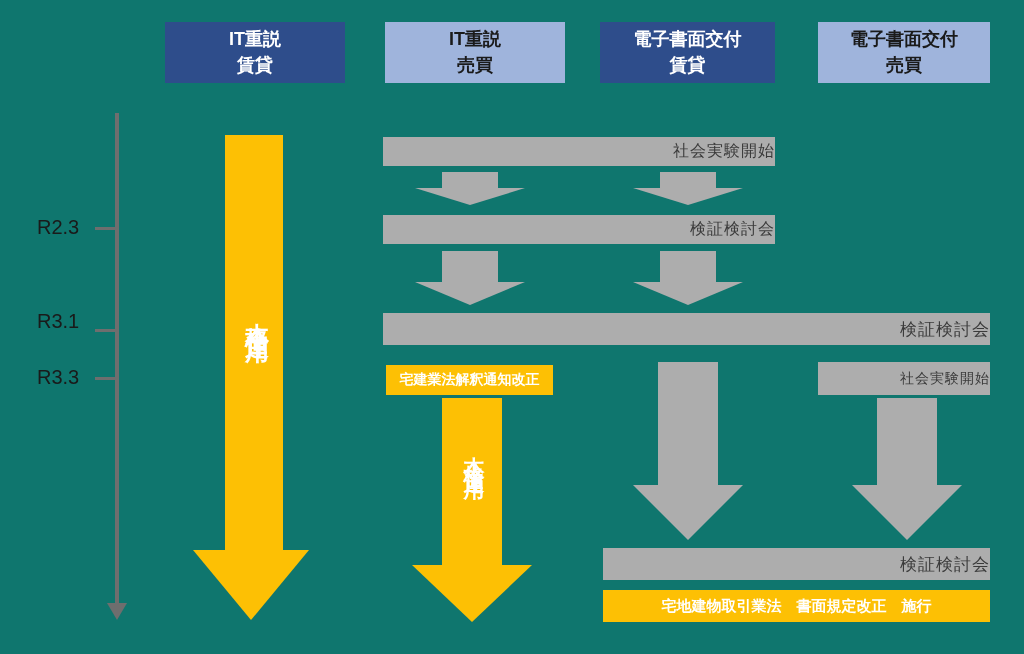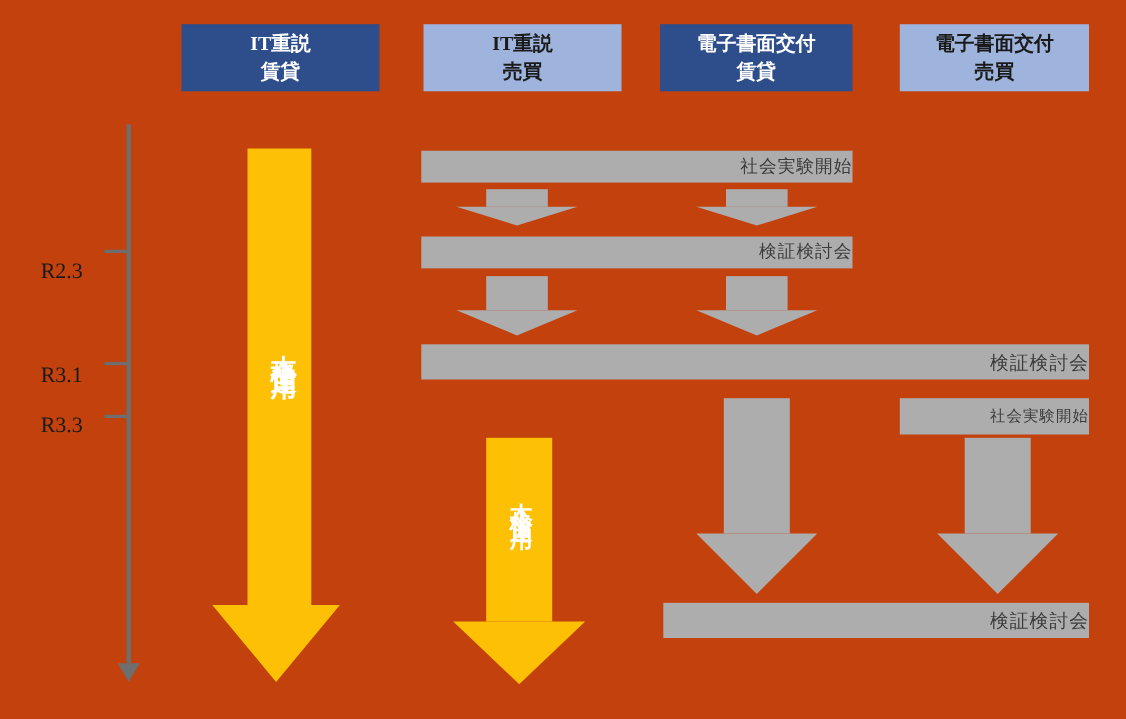--- a/index.html
+++ b/index.html
@@ -1,18 +1,18 @@
 <!DOCTYPE html>
 <html><head>
 <meta charset="utf-8">
 <style>
   html,body { margin:0; padding:0; background:#ffffff; }
   #canvas {
-    position:relative; width:1024px; height:654px; background:#c2410c;
-    font-family:Liberation Serif, serif; overflow:hidden;
+    position:relative; width:1024px; height:654px; background:#0f766e;
+    font-family:Liberation Sans, sans-serif; overflow:hidden;
   }
   
   .header-box {
     position:absolute; top:22px; height:61px;
     display:flex; flex-direction:column; align-items:center; justify-content:center;
     font-weight:bold; font-size:18px; line-height:1.4; text-align:center;
   }
   .header-dark  { background:#2E4D8B; color:#ffffff; }
   .header-light { background:#9FB4DC; color:#1a1a1a; }
   
@@ -32,21 +32,21 @@
   .yellow-fill { background:#FDC004; }
   
   .vtext {
     position:absolute; writing-mode:vertical-rl; text-orientation:upright;
     color:#ffffff; font-weight:bold; white-space:nowrap;
   }
   
   .tl-line { position:absolute; background:#6E6E6E; }
   .tl-tick { position:absolute; background:#6E6E6E; }
   .tl-label {
-    position:absolute; color:#1a1a1a; font-size:20px; width:56px; text-align:left;margin-top:20px;
+    position:absolute; color:#1a1a1a; font-size:20px; width:56px; text-align:left;
   }
 </style>
 </head>
 <body>
 
 <div id="canvas">
 
   <div class="header-box header-dark" style="left:165px; width:180px;">
     <span>IT重説</span>
     <span>賃貸</span>
@@ -67,21 +67,21 @@
   <div class="tl-line" style="left:115px; top:113px; width:4px; height:492px;"></div>
   <div class="tri" style="left:107px; top:603px; border-left:10px solid transparent; border-right:10px solid transparent; border-top:17px solid #6E6E6E;"></div>
 
   <div class="tl-tick" style="left:95px; top:227px; width:22px; height:3px;"></div>
   <div class="tl-label" style="left:37px; top:216px;">R2.3</div>
 
   <div class="tl-tick" style="left:95px; top:329px; width:22px; height:3px;"></div>
   <div class="tl-label" style="left:37px; top:310px;">R3.1</div>
 
   <div class="tl-tick" style="left:95px; top:377px; width:22px; height:3px;"></div>
-  <div class="tl-label" style="left:37px; top:356px;">R3.3</div>
+  <div class="tl-label" style="left:37px; top:366px;">R3.3</div>
 
   <div class="shaft yellow-fill" style="left:225px; top:135px; width:58px; height:415px;"></div>
   <div class="tri" style="left:193px; top:550px; border-left:58px solid transparent; border-right:58px solid transparent; border-top:70px solid #FDC004;"></div>
   <div class="vtext" style="left:241px; top:303px; font-size:24px; letter-spacing:6px;">本格運用</div>
 
   <div class="bar" style="left:383px; top:137px; width:392px; height:29px;">
     <span>社会実験開始</span>
   </div>
 
   <div class="shaft gray-fill" style="left:442px; top:172px; width:56px; height:16px;"></div>
@@ -95,30 +95,36 @@
 
   <div class="shaft gray-fill" style="left:442px; top:251px; width:56px; height:31px;"></div>
   <div class="tri" style="left:415px; top:282px; border-left:55px solid transparent; border-right:55px solid transparent; border-top:23px solid #ADADAD;"></div>
   <div class="shaft gray-fill" style="left:660px; top:251px; width:56px; height:31px;"></div>
   <div class="tri" style="left:633px; top:282px; border-left:55px solid transparent; border-right:55px solid transparent; border-top:23px solid #ADADAD;"></div>
 
   <div class="bar" style="left:383px; top:313px; width:607px; height:32px; font-size:17px;">
     <span>検証検討会</span>
   </div>
 
+  <div class="bar-yellow" style="left:386px; top:365px; width:167px; height:30px;">
+    <span>宅建業法解釈通知改正</span>
+  </div>
   <div class="shaft yellow-fill" style="left:442px; top:398px; width:60px; height:167px;"></div>
   <div class="tri" style="left:412px; top:565px; border-left:60px solid transparent; border-right:60px solid transparent; border-top:57px solid #FDC004;"></div>
   <div class="vtext" style="left:460px; top:440px; font-size:21px; letter-spacing:8px;">本格運用</div>
 
   <div class="bar" style="left:818px; top:362px; width:172px; height:33px; font-size:14px;">
     <span>社会実験開始</span>
   </div>
 
   <div class="shaft gray-fill" style="left:658px; top:362px; width:60px; height:123px;"></div>
   <div class="tri" style="left:633px; top:485px; border-left:55px solid transparent; border-right:55px solid transparent; border-top:55px solid #ADADAD;"></div>
   <div class="shaft gray-fill" style="left:877px; top:398px; width:60px; height:87px;"></div>
   <div class="tri" style="left:852px; top:485px; border-left:55px solid transparent; border-right:55px solid transparent; border-top:55px solid #ADADAD;"></div>
 
   <div class="bar" style="left:603px; top:548px; width:387px; height:32px; font-size:17px;">
     <span>検証検討会</span>
   </div>
+  <div class="bar-yellow" style="left:603px; top:590px; width:387px; height:32px; font-size:15px;">
+    <span>宅地建物取引業法　書面規定改正　施行</span>
+  </div>
 
 </div>
 
 </body></html>

